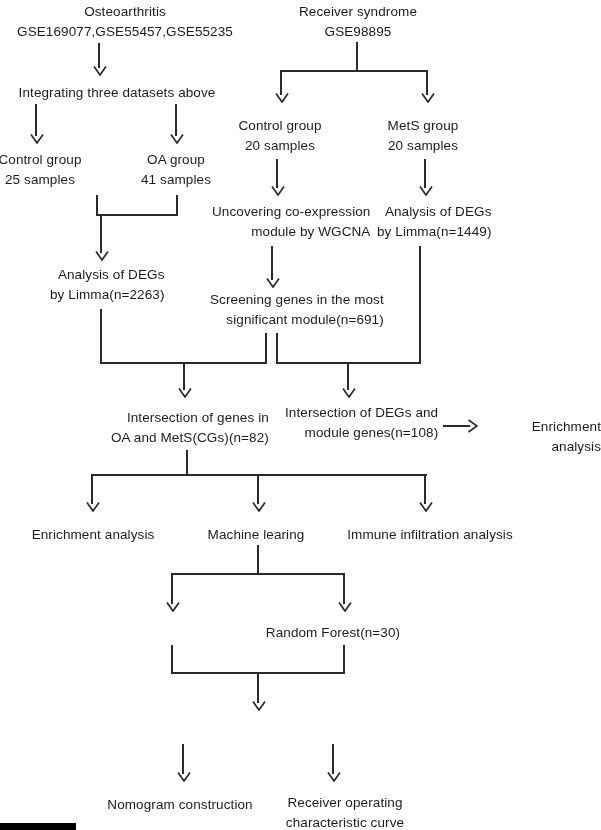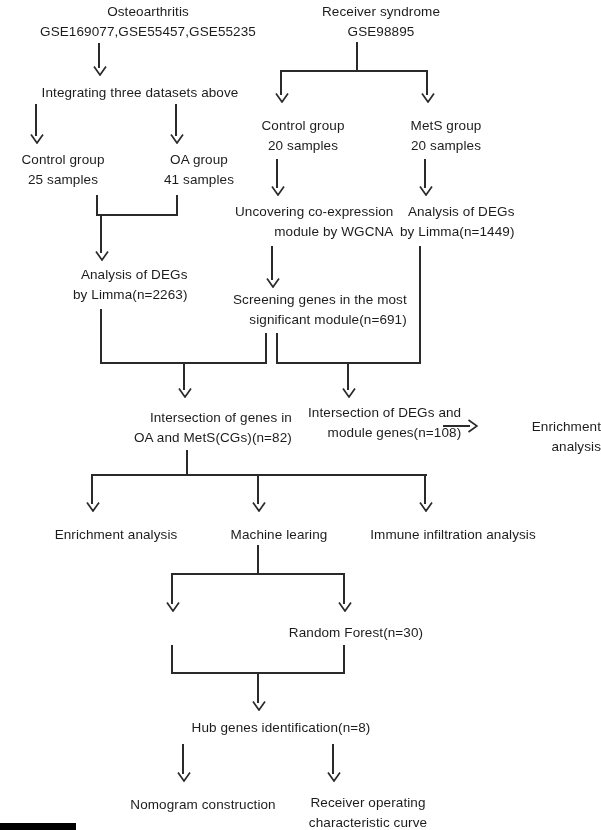--- a/index.html
+++ b/index.html
@@ -10,21 +10,20 @@
     overflow:hidden;
     font-family:"Liberation Sans","DejaVu Sans",sans-serif;
   }
   .lbl{
     position:absolute;
     font-size:13.5px;
     line-height:20px;
     color:#1c1c1c;
     white-space:pre-line;
     letter-spacing:0.1px;
-    margin-left:23px;
   }
   .c{text-align:center;}
   .l{text-align:right;}
   .vl{position:absolute;width:2px;background:#2a2a2a;}
   .hl{position:absolute;height:2px;background:#2a2a2a;}
   .ahd, .ahr{position:absolute;display:block;}
   .ahd polyline, .ahr polyline{fill:none;stroke:#2a2a2a;stroke-width:1.7px;}
   .artifact{position:absolute;background:#000;}
 </style>
 </head>
@@ -55,21 +54,20 @@
 significant module(n=691)</div>
   <div class="lbl l" style="left:111px;top:408px">Intersection of genes in
 OA and MetS(CGs)(n=82)</div>
   <div class="lbl l" style="left:285px;top:403px">Intersection of DEGs and
 module genes(n=108)</div>
   <div class="lbl l" style="left:487px;top:417px">Enrichment analysis</div>
   <div class="lbl c" style="left:23px;top:525px;width:140px">Enrichment analysis</div>
   <div class="lbl c" style="left:186px;top:525px;width:140px">Machine learing</div>
   <div class="lbl c" style="left:336px;top:525px;width:188px">Immune infiltration analysis</div>
   <div class="lbl c" style="left:253px;top:623px;width:160px">Random Forest(n=30)</div>
-  <div class="lbl c" style="left:163px;top:718px;width:190px">Hub genes identification(n=8)</div>
   <div class="lbl c" style="left:90px;top:795px;width:180px">Nomogram construction</div>
   <div class="lbl c" style="left:265px;top:793px;width:160px">Receiver operating
 characteristic curve</div>
 
   <div class="vl" style="left:98px;top:43px;height:25px"></div>
   <svg class="ahd" style="left:93px;top:66px" width="14" height="10" viewBox="0 0 14 10">
       <polyline points="1,0.5 7,9 13,0.5"></polyline>
     </svg>
 
   <div class="vl" style="left:35px;top:104px;height:32px"></div>

